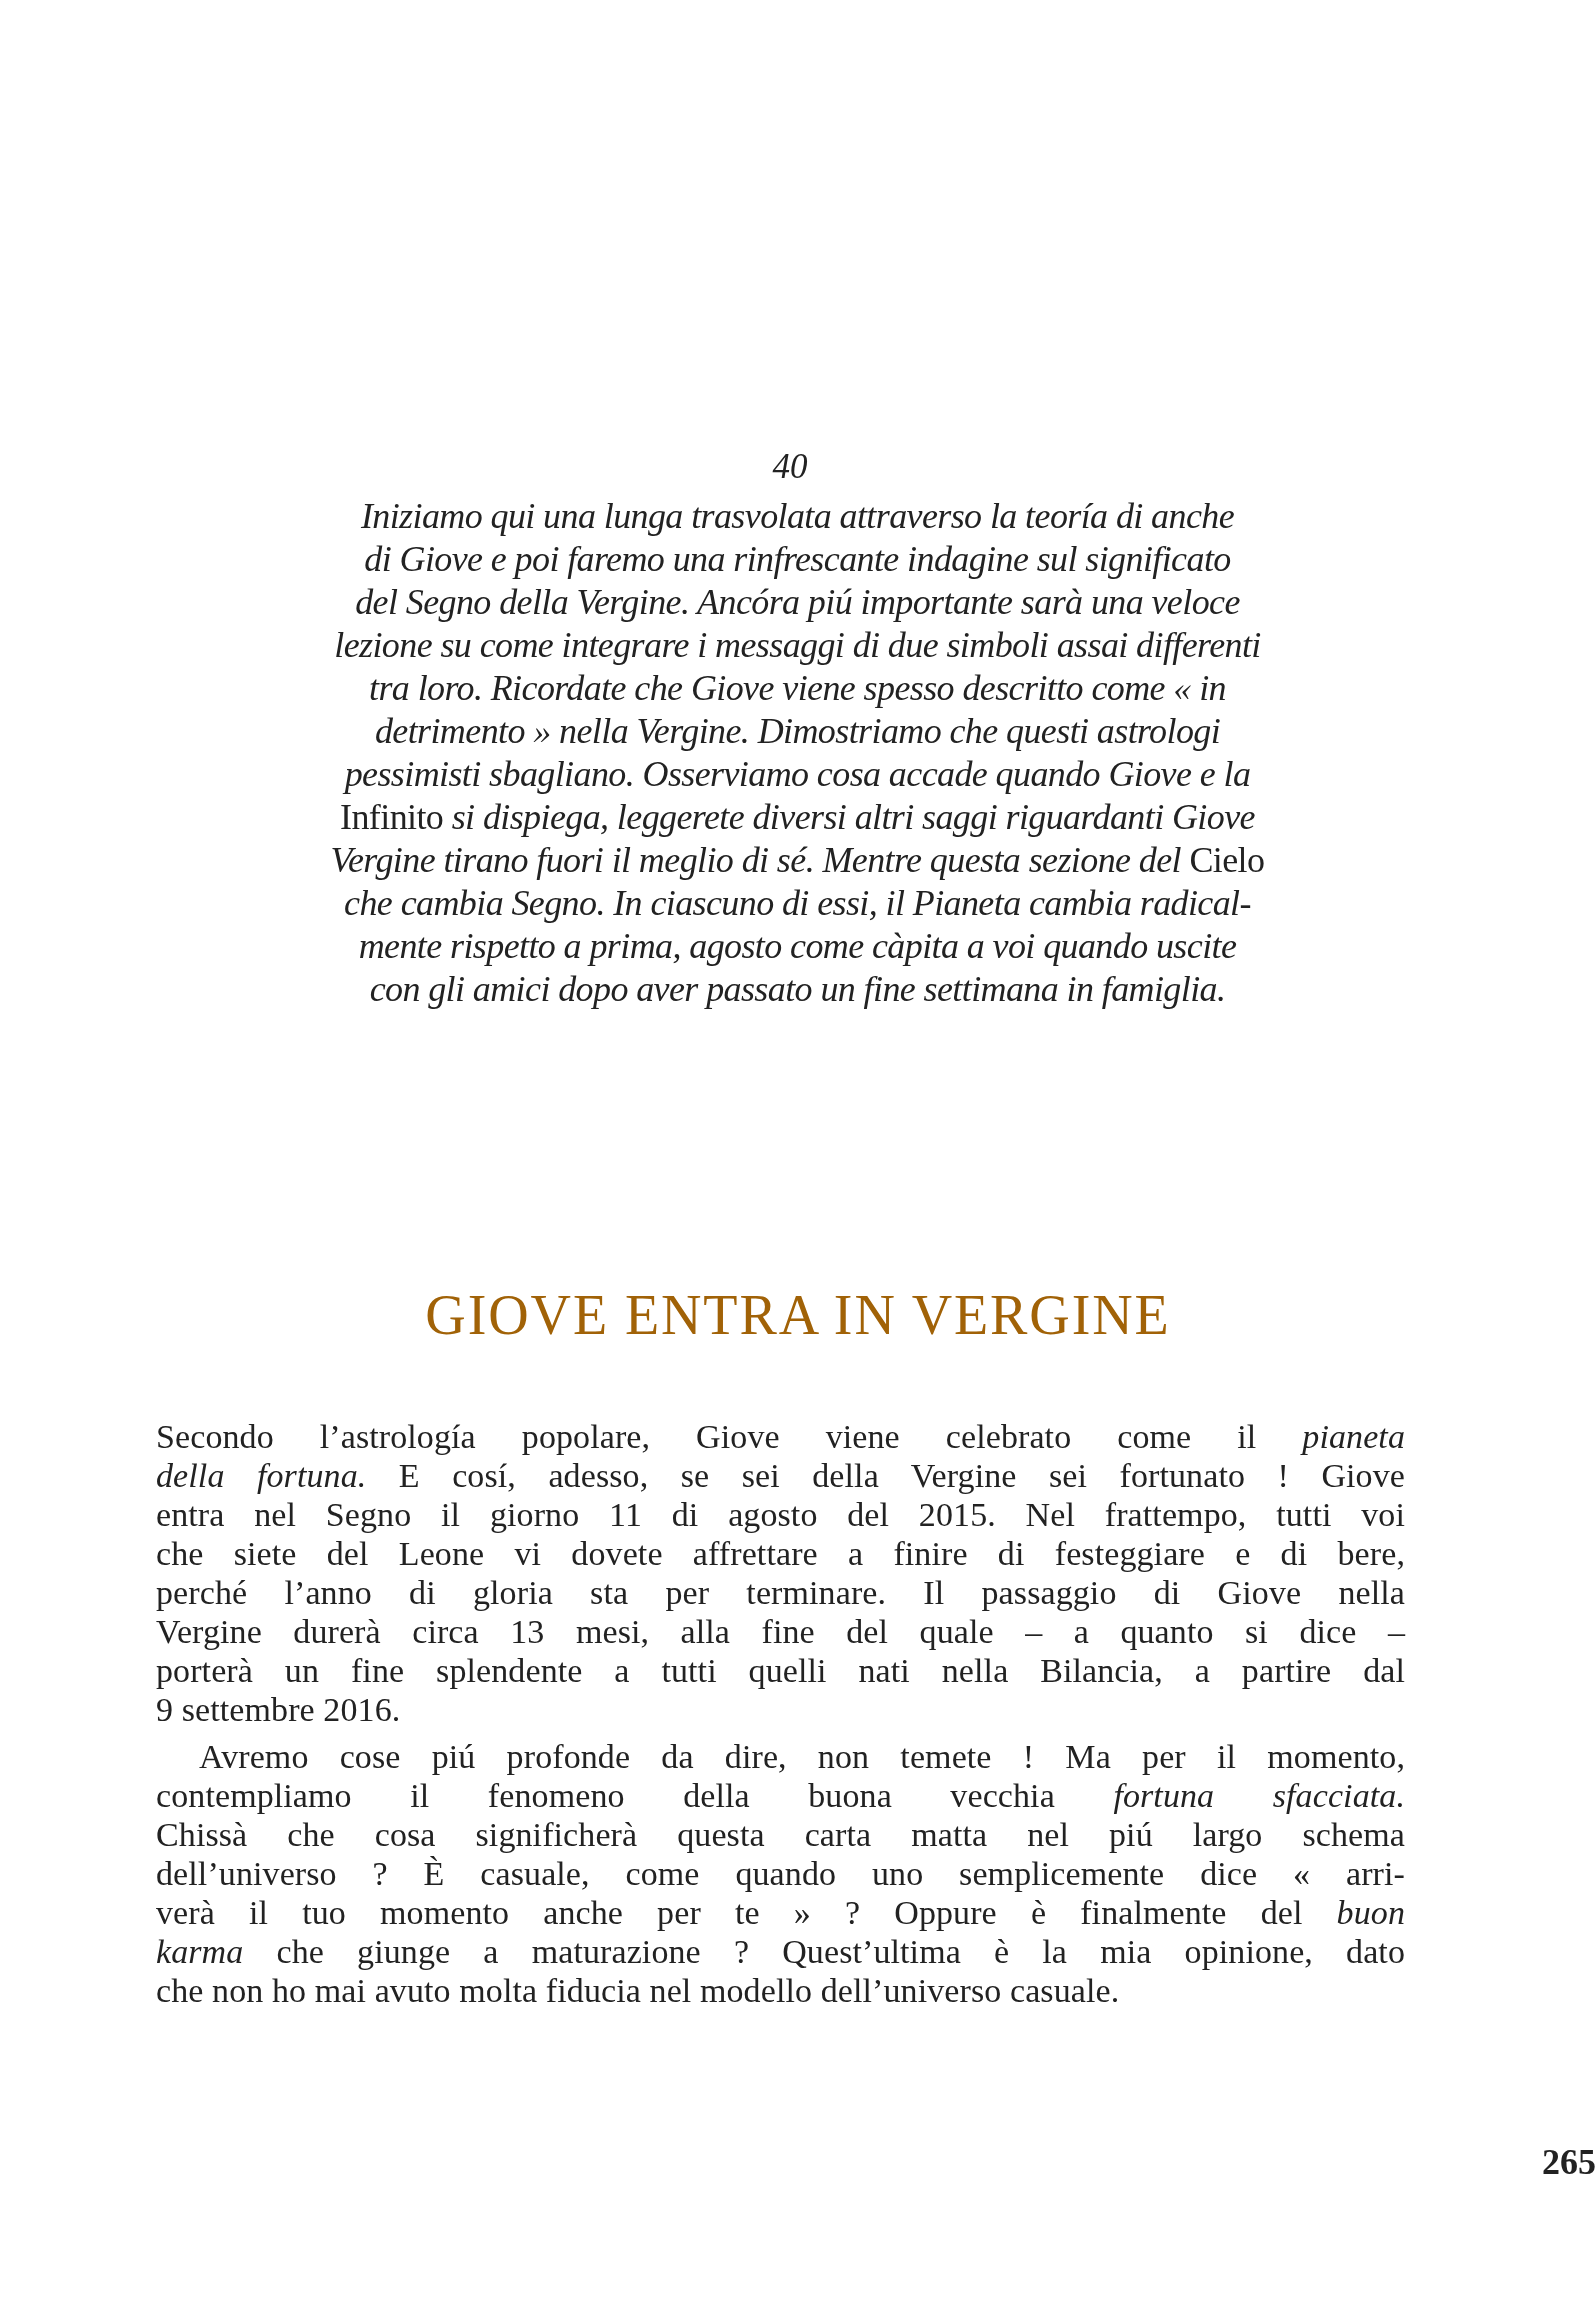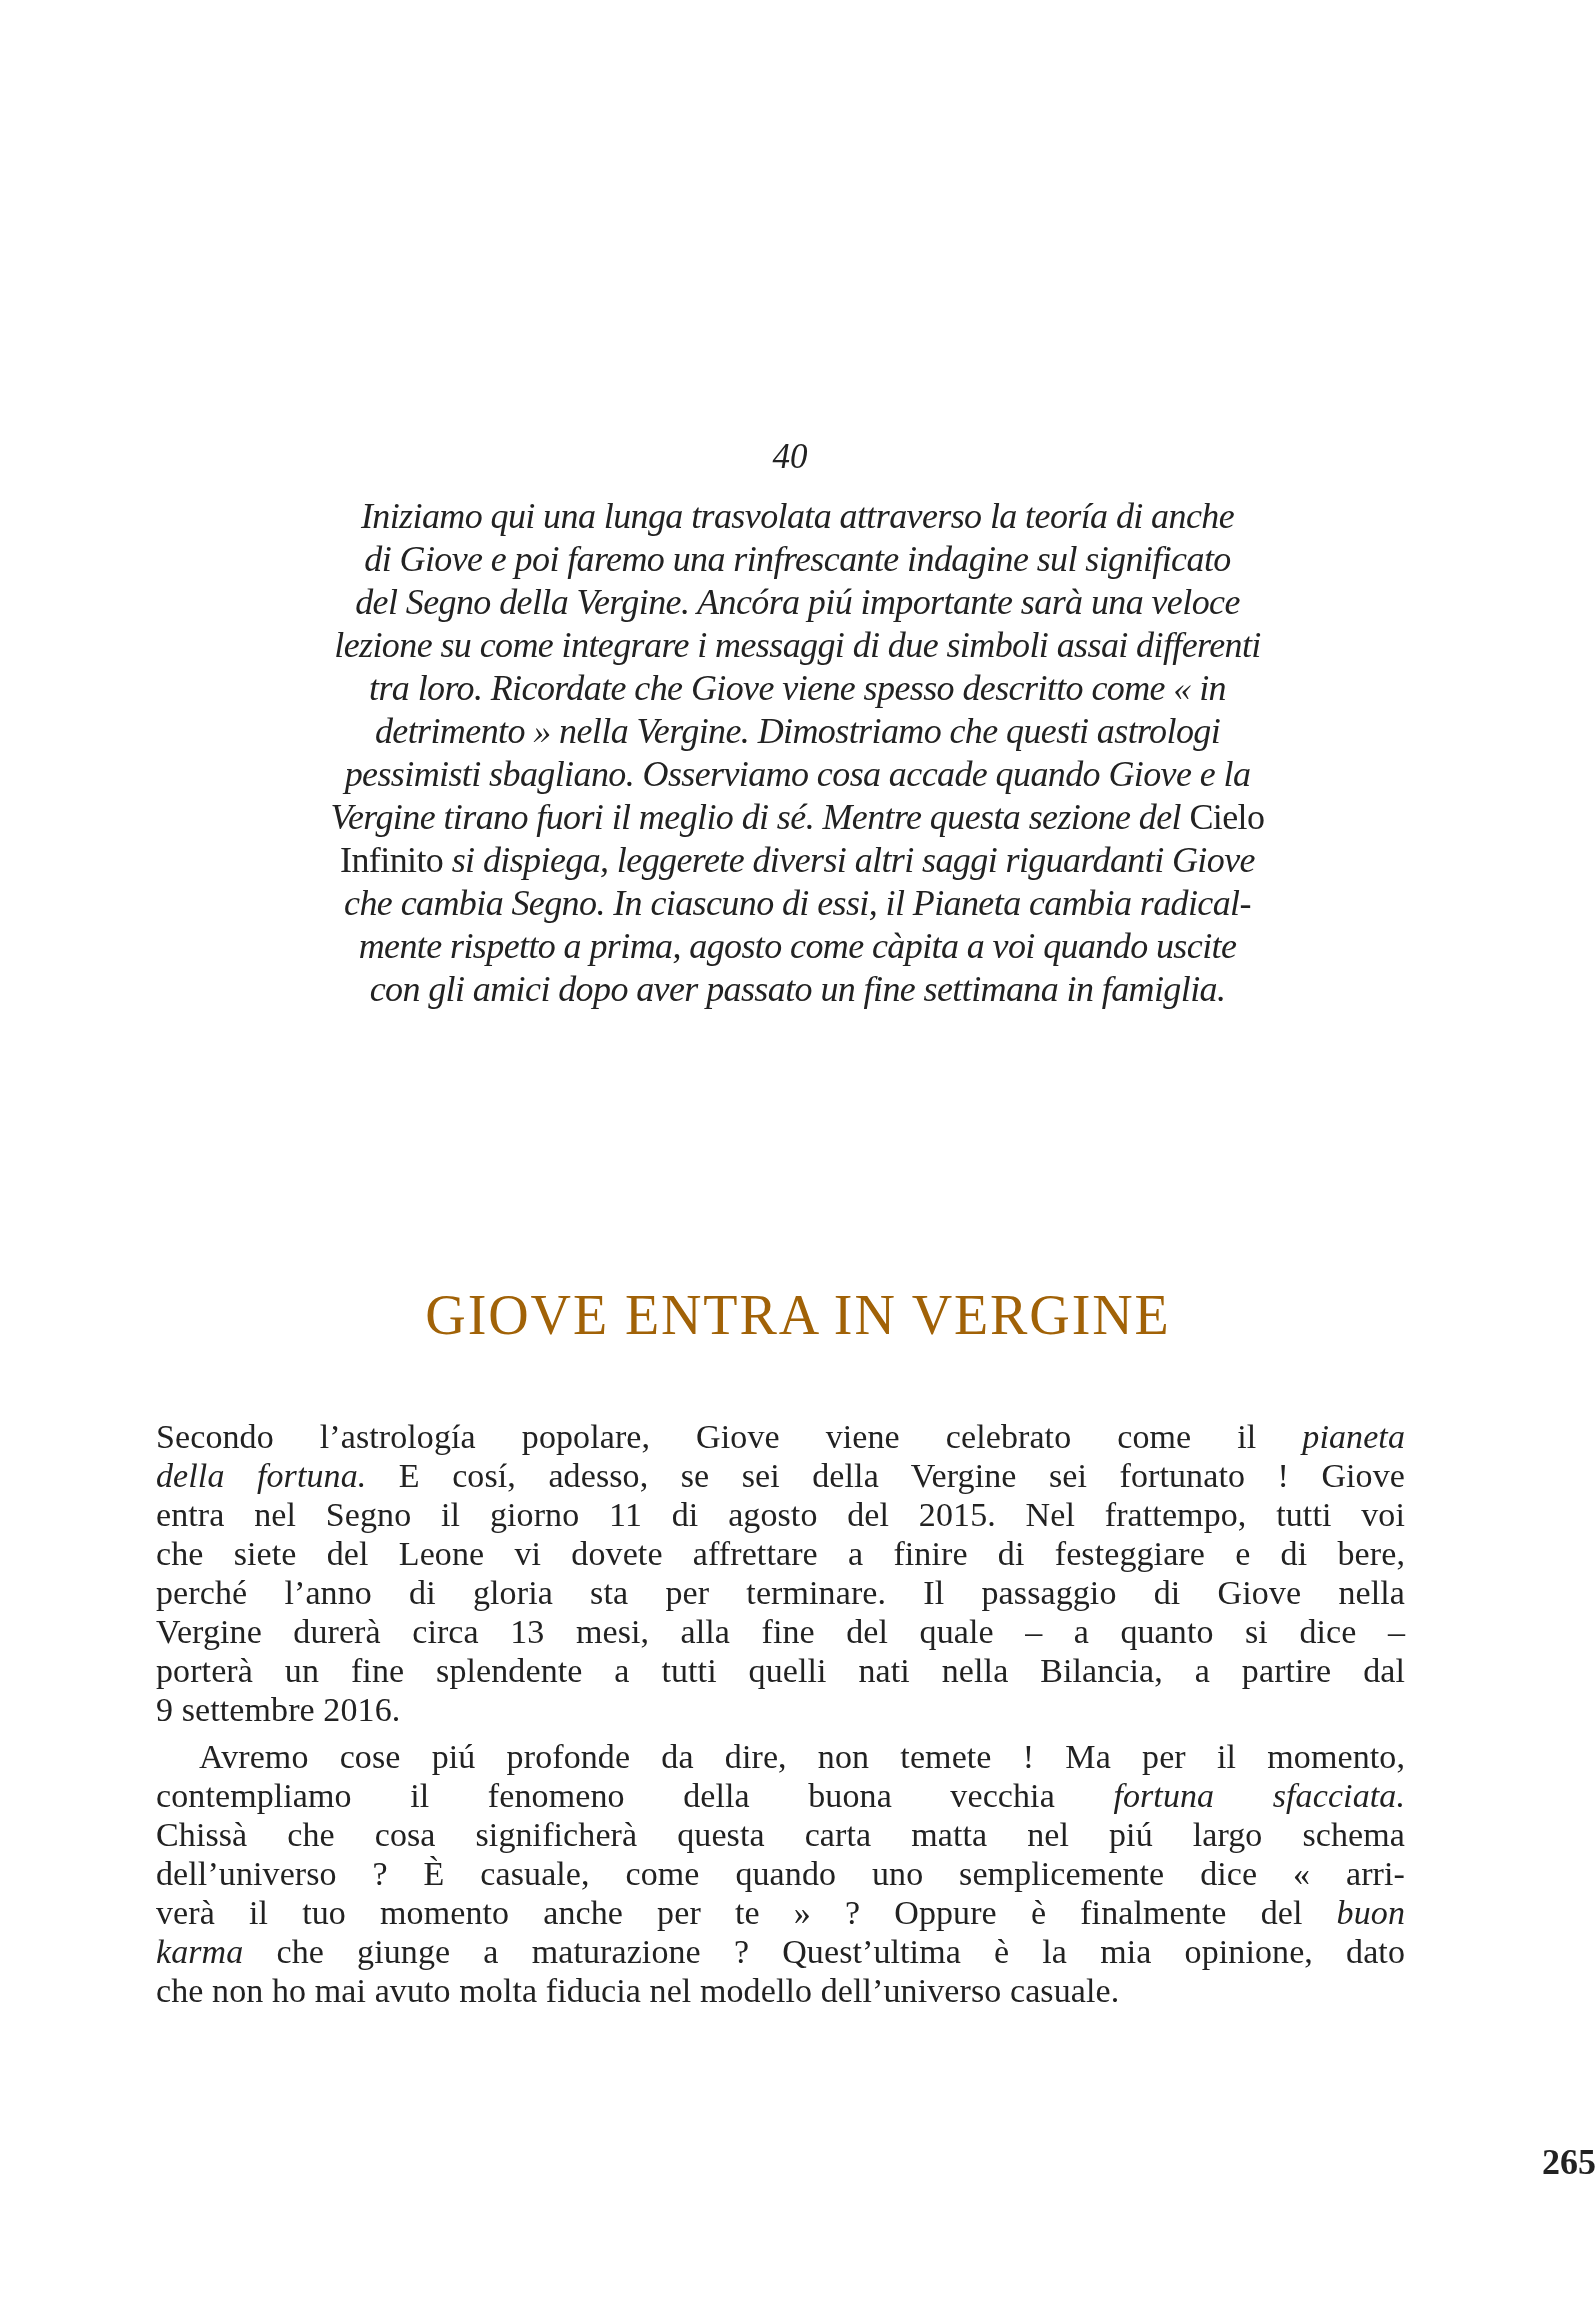--- a/index.html
+++ b/index.html
@@ -21,21 +21,21 @@
       width: 1596px; height: 2312px;
     }
     .epigraph-number {
       position: absolute;
       left: 0; right: 16px;
       top: 436px;
       text-align: center;
       font-style: italic;
       font-size: 35px;
       line-height: 41px;
-      margin: 0;
+      margin: 10px;
     }
     .epigraph {
       position: absolute;
       left: 214px;
       width: 1167px;
       top: 495px;
       margin: 0;
       text-align: center;
       font-style: italic;
       font-size: 36px;
@@ -93,22 +93,22 @@
 <div class="page">
   <p class="epigraph-number">40</p>
   <div class="epigraph" id="epigraph">
       <span class="line"><span>Iniziamo qui una lunga trasvolata attraverso la teoría di anche</span></span>
       <span class="line"><span>di Giove e poi faremo una rinfrescante indagine sul significato</span></span>
       <span class="line"><span>del Segno della Vergine.  Ancóra piú importante sarà una veloce</span></span>
       <span class="line"><span>lezione su come integrare i messaggi di due simboli assai differenti</span></span>
       <span class="line"><span>tra loro.  Ricordate che Giove viene spesso descritto come « in</span></span>
       <span class="line"><span>detrimento » nella Vergine.  Dimostriamo che questi astrologi</span></span>
       <span class="line"><span>pessimisti sbagliano.  Osserviamo cosa accade quando Giove e la</span></span>
+      <span class="line"><span class="roman">Infinito</span><span> si dispiega, leggerete diversi altri saggi riguardanti Giove</span></span>
       <span class="line"><span>Vergine tirano fuori il meglio di sé.  Mentre questa sezione del </span><span class="roman">Cielo</span></span>
-      <span class="line"><span class="roman">Infinito</span><span> si dispiega, leggerete diversi altri saggi riguardanti Giove</span></span>
       <span class="line"><span>che cambia Segno.  In ciascuno di essi, il Pianeta cambia radical-</span></span>
       <span class="line"><span>mente rispetto a prima, agosto come càpita a voi quando uscite</span></span>
       <span class="line"><span>con gli amici dopo aver passato un fine settimana in famiglia.</span></span>
     </div>
 
   <h1 class="chapter-title">GIOVE ENTRA IN VERGINE</h1>
 
   <div class="body-text" id="body-text">
       <p class="para">
         <span class="line"><span>Secondo l’astrología popolare, Giove viene celebrato come il </span><em>pianeta</em></span>

